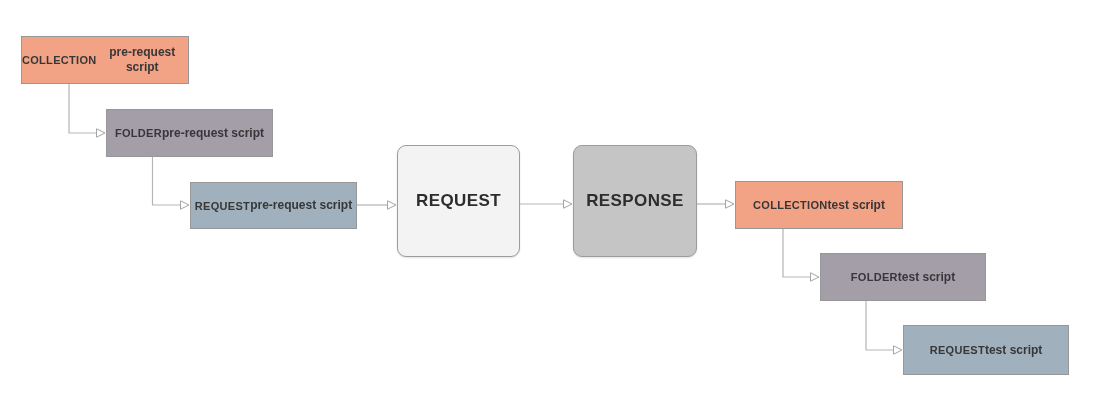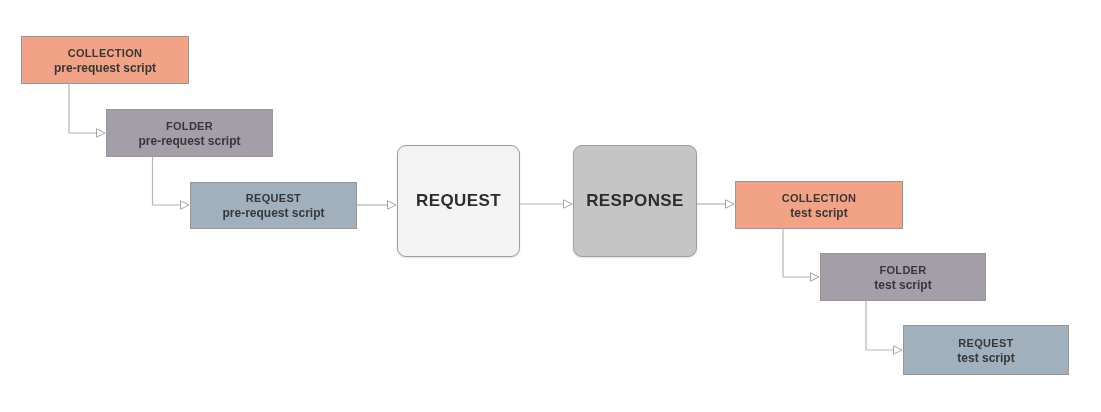--- a/index.html
+++ b/index.html
@@ -28,21 +28,21 @@
   }
   .arrowhead {
     fill: #ffffff;
     stroke: #a5a5a5;
     stroke-width: 1;
   }
   .node {
     position: absolute;
     box-sizing: border-box;
     display: flex;
-    flex-direction: column;
+    flex-direction: row;
     align-items: center;
     justify-content: center;
     text-align: center;
   }
   .node.small {
     border: 1px solid #979797;
   }
   .node .label {
     font-size: 11px;
     font-weight: 700;

